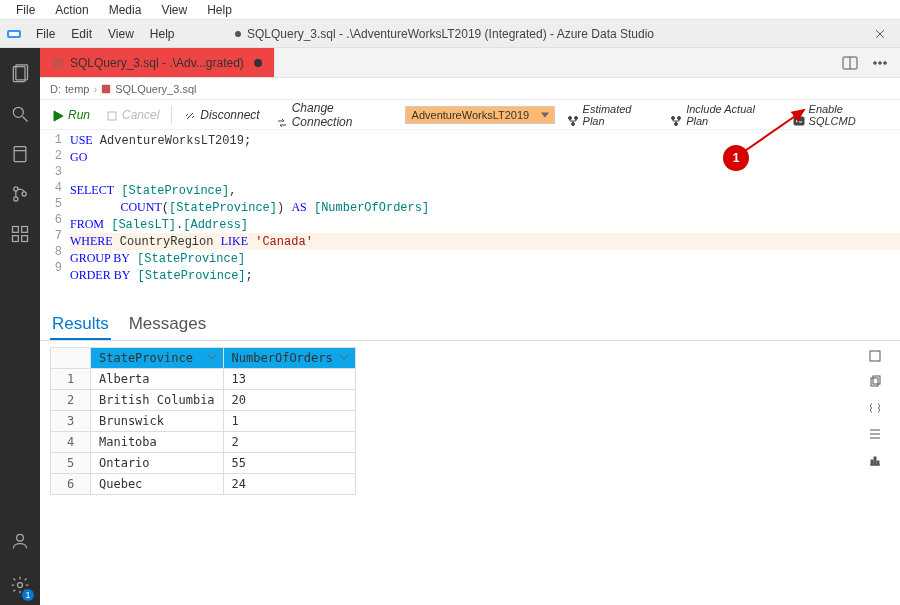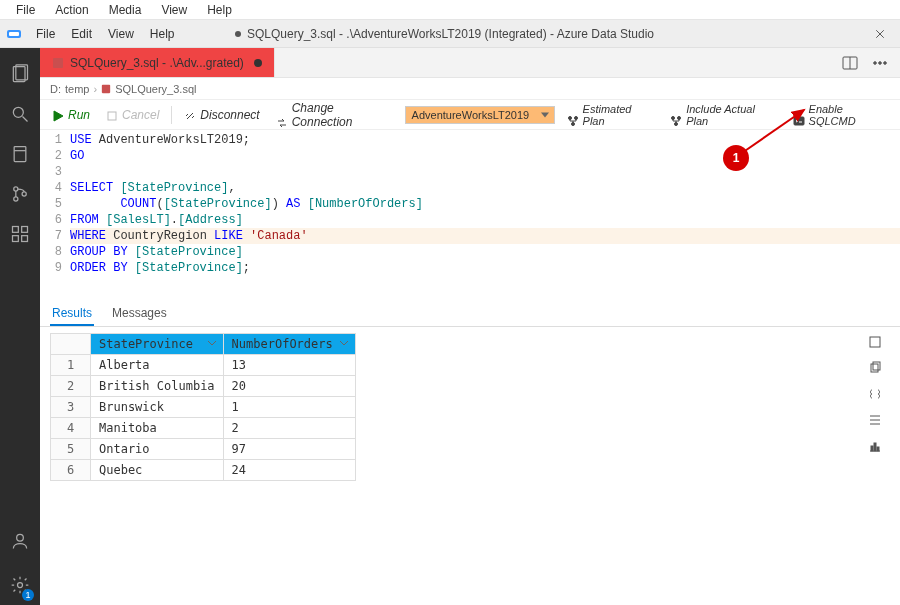--- a/index.html
+++ b/index.html
@@ -169,29 +169,29 @@
     line-height: 16px;
     padding: 2px 0;
   }
   .gutter {
     width: 30px; text-align: right; color:#999; user-select:none;
     padding-right:8px;
   }
   .code { flex:1; white-space: pre; }
   .code .line { min-height:16px; }
   .code .highlight-line { background:#fdf3e7; display:block; }
-  .kw { color:#0000ff; }
+  .kw { color:#0000ff;font-family:Liberation Serif, serif; }
   .id { color:#008080; }
   .str { color:#a31515; }
 
   
   .result-tabs {
     display:flex; gap:16px; padding: 4px 10px 0 10px;
     border-bottom:1px solid #ddd;
-    font-size:12px; color:#555;
+    font-size:17px; color:#555;
     margin-top:20px;
   }
   .result-tab { padding:4px 2px; cursor:pointer; }
   .result-tab.active { color:#0078d4; border-bottom:2px solid #0078d4; }
 
   
   .grid-wrap { padding:6px 10px; display:flex; }
   .grid {
     border-collapse: collapse;
     font-size: 12px;
@@ -480,21 +480,21 @@
               <td>1</td>
             </tr>
             <tr>
               <td class="row-idx">4</td>
               <td>Manitoba</td>
               <td>2</td>
             </tr>
             <tr>
               <td class="row-idx">5</td>
               <td>Ontario</td>
-              <td>97</td>
+              <td>55</td>
             </tr>
             <tr>
               <td class="row-idx">6</td>
               <td>Quebec</td>
               <td>24</td>
             </tr>
           </tbody>
       </table>
 
       <div class="grid-actions">

